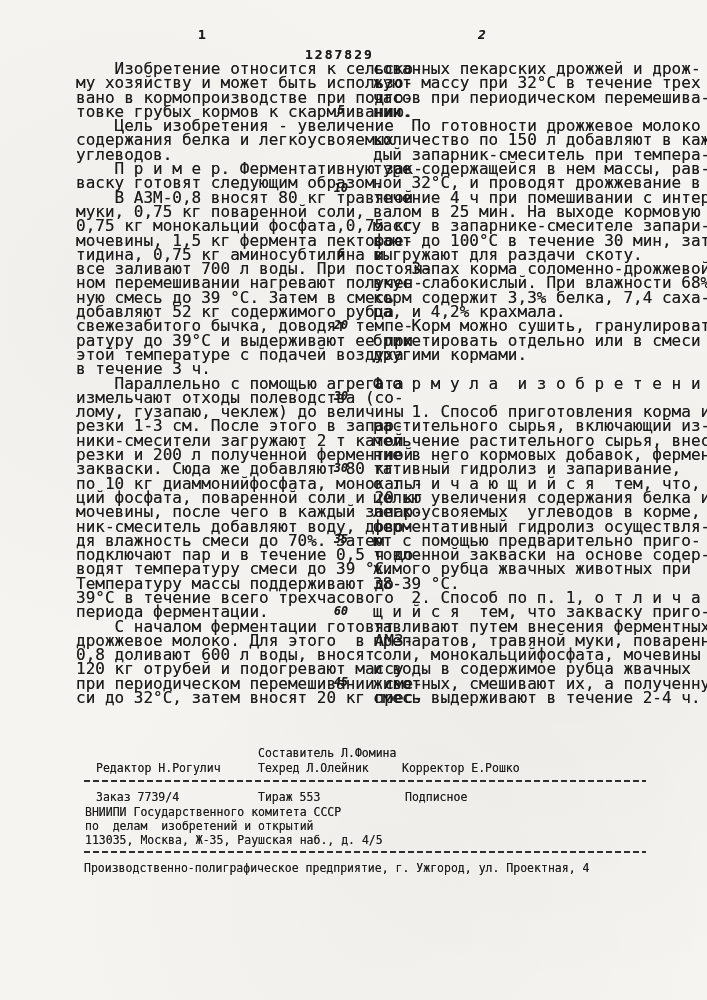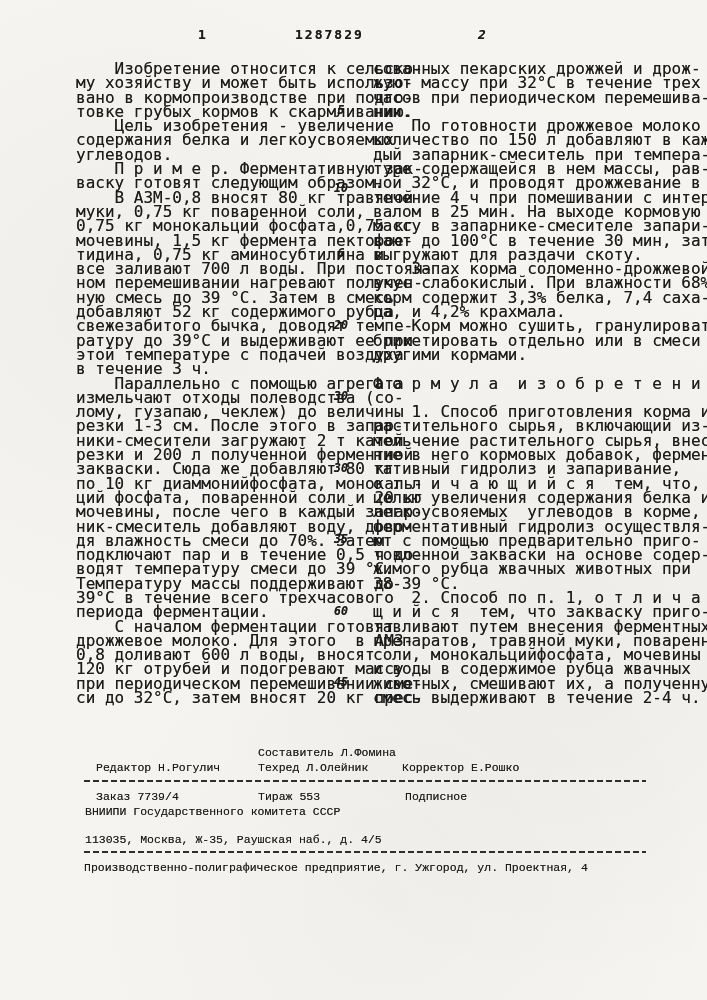--- a/index.html
+++ b/index.html
@@ -19,42 +19,41 @@
       radial-gradient(circle at 80% 62%, rgba(0,0,0,0.03), transparent 45%),
       radial-gradient(circle at 55% 90%, rgba(0,0,0,0.02), transparent 35%);
   }
   .header-num{
     position:absolute;top:27px;
     font-size:13px;font-weight:bold;
     text-shadow:0 0 .4px rgba(0,0,0,.6);
   }
   .pg1{left:198px;}
   .pg2{left:478px;font-style:italic;}
-  .patent-no{left:295px;letter-spacing:2px;}
+  .patent-no{left:305px;letter-spacing:2px;margin-top:20px;}
   .col{
     position:absolute;top:46px;margin:16px;
     font-size:16px;line-height:14.3px;
     white-space:pre;
     font-family:inherit;
     text-shadow:0 0 .45px rgba(0,0,0,.55);
   }
   .col-left{left:60px;}
   .col-right{left:357px;}
   .gutter-num{
     position:absolute;left:329px;width:24px;
     font-size:11.5px;line-height:14.3px;
     font-style:italic;font-weight:bold;
     text-align:center;
     text-shadow:0 0 .4px rgba(0,0,0,.55);
   }
   .f{
     position:absolute;
     font-size:11.5px;line-height:14px;white-space:pre;
     text-shadow:0 0 .4px rgba(0,0,0,.55);
-    font-family:Liberation Mono, monospace;
   }
   .f-center{left:85px;width:470px;text-align:left;}
   .rule{
     position:absolute;left:84px;width:562px;height:2px;
     background:repeating-linear-gradient(90deg,#2e2e2e 0 6px,transparent 6px 9px);
   }
 </style>
 </head>
 <body>
 
@@ -171,19 +170,20 @@
   <span class="f" style="top:761px;left:258px">Техред Л.Олейник</span>
   <span class="f" style="top:761px;left:402px">Корректор Е.Рошко</span>
 
   <div class="rule" style="top:780px"></div>
 
   <span class="f" style="top:790px;left:96px">Заказ 7739/4</span>
   <span class="f" style="top:790px;left:258px">Тираж 553</span>
   <span class="f" style="top:790px;left:405px">Подписное</span>
 
   <span class="f f-center" style="top:805px">ВНИИПИ Государственного комитета СССР</span>
+  <span class="f f-center" style="top:819px">по  делам  изобретений и открытий</span>
   <span class="f f-center" style="top:833px">113035, Москва, Ж-35, Раушская наб., д. 4/5</span>
 
   <div class="rule" style="top:851px"></div>
 
   <span class="f" style="top:861px;left:84px">Производственно-полиграфическое предприятие, г. Ужгород, ул. Проектная, 4</span>
 
 </div>
 
 </body></html>

